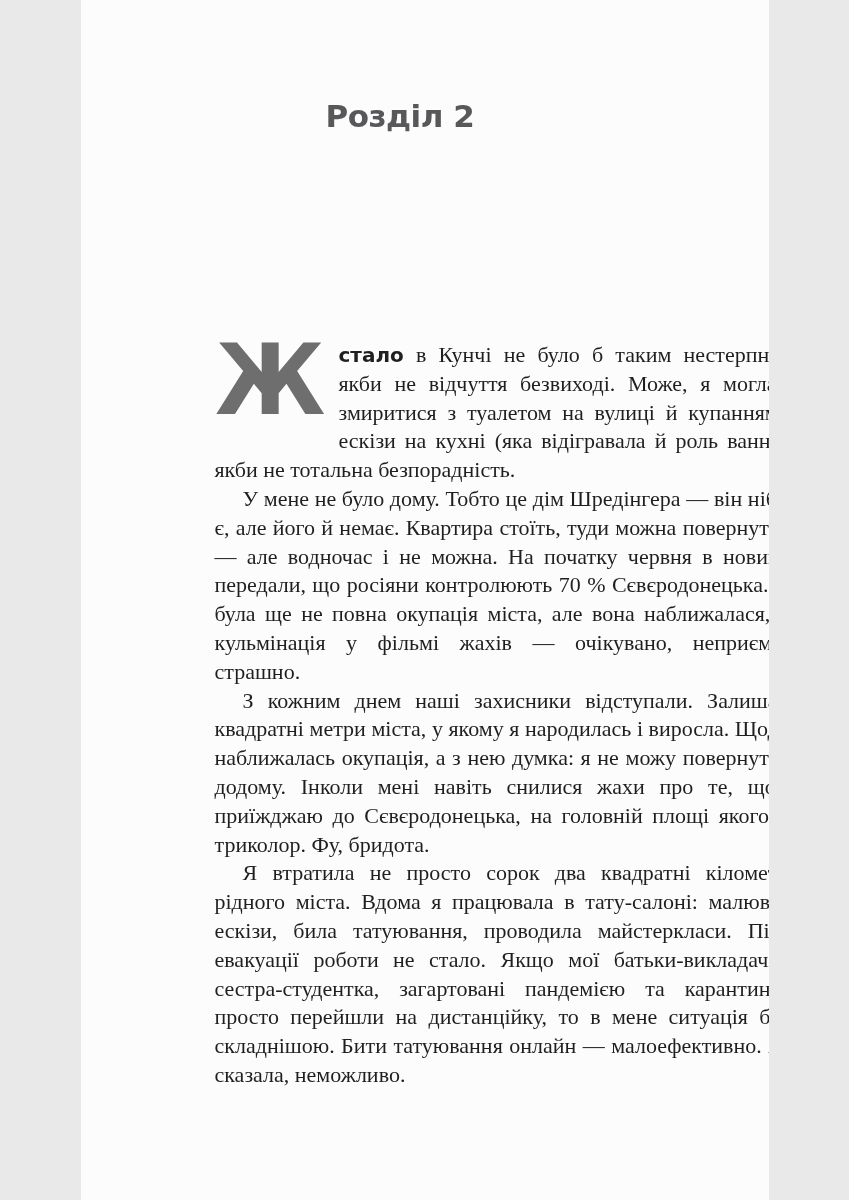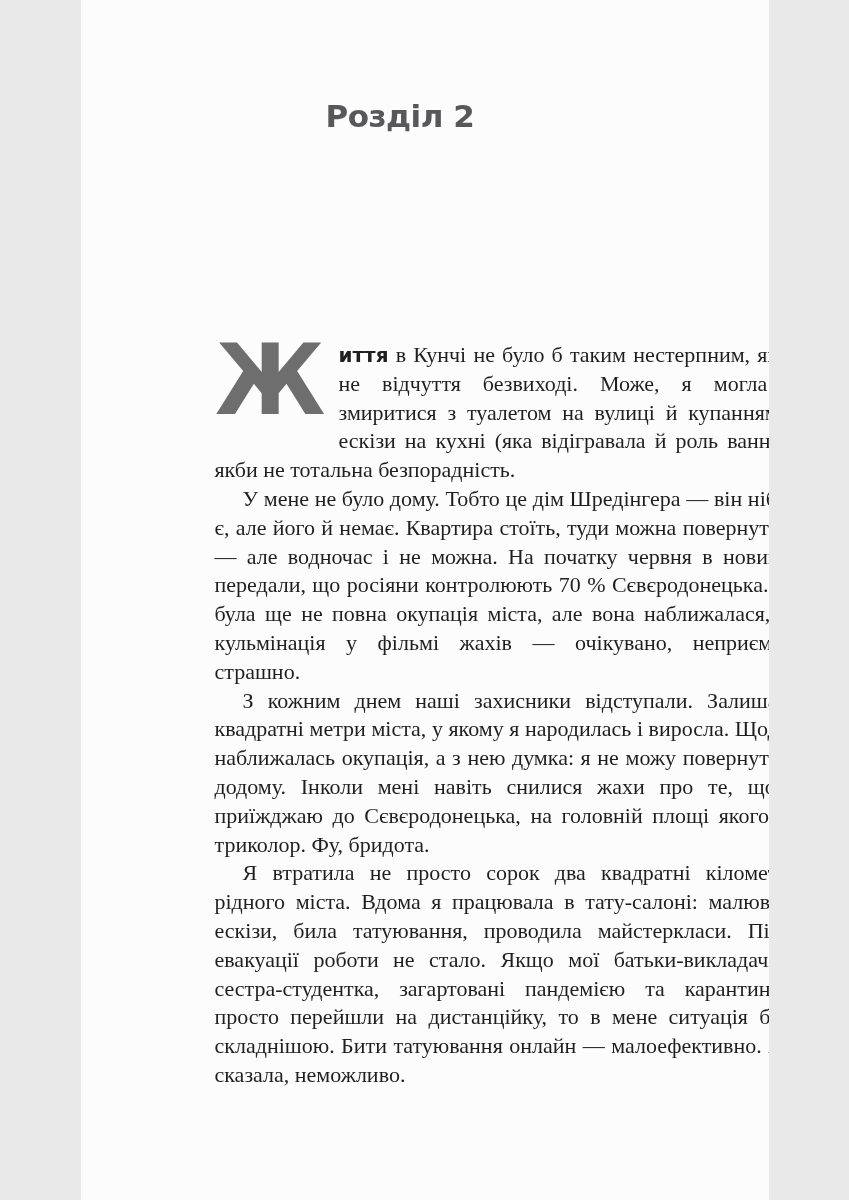--- a/index.html
+++ b/index.html
@@ -71,21 +71,21 @@
 
 <div class="page">
 
   <div class="chapter-heading">Розділ 2</div>
 
   <div class="text-block">
 
     <p class="para-first">
       <span class="dropcap-box">
           <span class="dropcap-glyph">Ж</span>
-        </span><span class="lead-bold">иття</span><span> в Кунчі не було б таким нестерпним, якби не відчуття безвиході. Може, я могла б змиритися з туалетом на вулиці й купанням у ескізи на кухні (яка відігравала й роль ванної), якби не тотальна безпорадність.</span>
+        </span><span class="lead-bold">стало</span><span> в Кунчі не було б таким нестерпним, якби не відчуття безвиході. Може, я могла б змиритися з туалетом на вулиці й купанням у ескізи на кухні (яка відігравала й роль ванної), якби не тотальна безпорадність.</span>
     </p>
 
     <p>У мене не було дому. Тобто це дім Шредінгера — він ніби і є, але його й немає. Квартира стоїть, туди можна повернутися — але водночас і не можна. На початку червня в новинах передали, що росіяни контролюють 70 % Сєвєродонецька. Це була ще не повна окупація міста, але вона наближалася, як кульмінація у фільмі жахів — очікувано, неприємно, страшно.</p>
     <p>З кожним днем наші захисники відступали. Залишали квадратні метри міста, у якому я народилась і виросла. Щодня наближалась окупація, а з нею думка: я не можу повернутися додому. Інколи мені навіть снилися жахи про те, що я приїжджаю до Сєвєродонецька, на головній площі якого — триколор. Фу, бридота.</p>
     <p>Я втратила не просто сорок два квадратні кілометри рідного міста. Вдома я працювала в тату-салоні: малювала ескізи, била татуювання, проводила майстеркласи. Після евакуації роботи не стало. Якщо мої батьки-викладачі й сестра-студентка, загартовані пандемією та карантином, просто перейшли на дистанційку, то в мене ситуація була складнішою. Бити татуювання онлайн — малоефективно. Я б сказала, неможливо.</p>
 
   </div>
 </div>
 
 </body></html>

